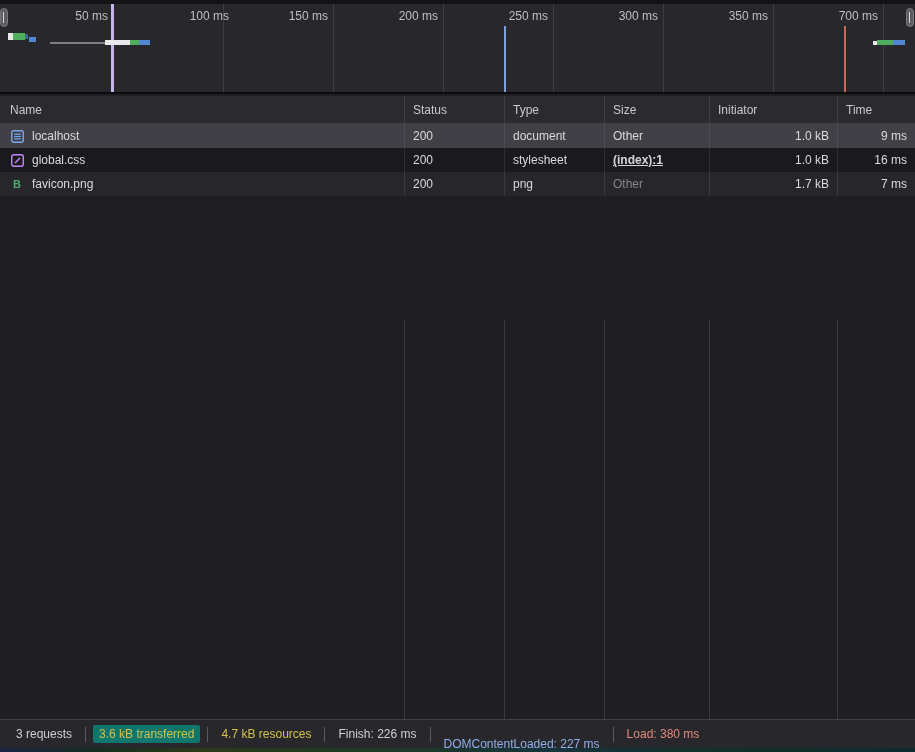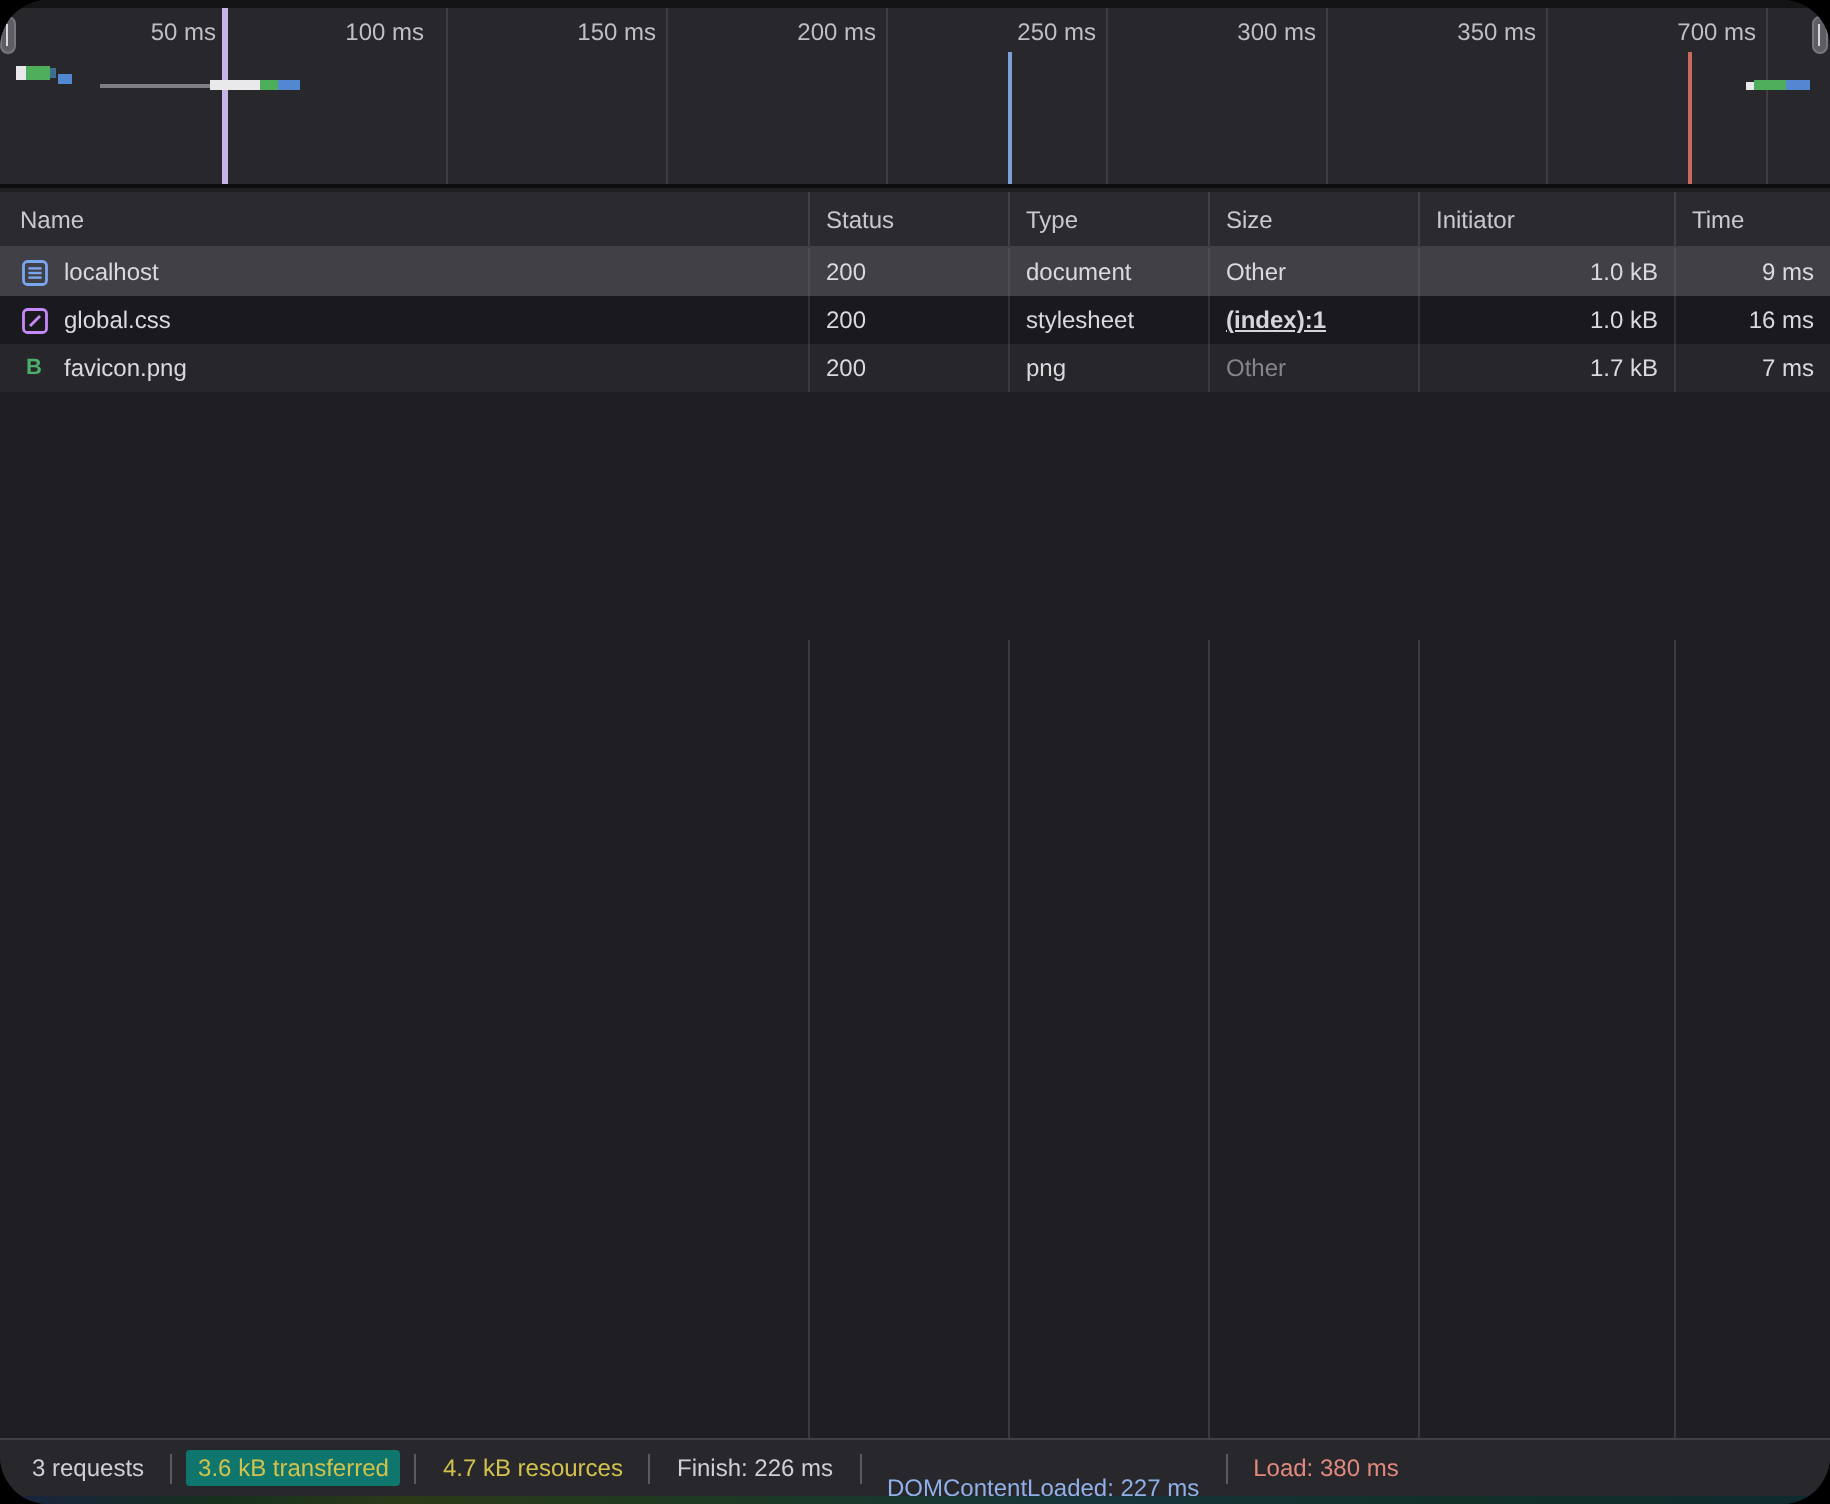--- a/index.html
+++ b/index.html
@@ -1,20 +1,20 @@
 <!DOCTYPE html>
 <html><head>
 <meta charset="utf-8">
 <style>
   * { margin:0; padding:0; box-sizing:border-box; }
   html,body { background:#000; }
   #app {
     position:relative; width:915px; height:752px; overflow:hidden;
     background:#1f1f23; font-family:"Liberation Sans", sans-serif;
-    font-size:12px; color:#dadade;border-radius:24px;
+    font-size:12px; color:#dadade;
   }
   
   .top-edge { position:absolute; left:0; top:0; width:915px; height:4px; background:#141417; }
   .overview {
     position:absolute; left:0; top:4px; width:915px; height:90px;
     background:#28282c; border-bottom:2px solid #0d0d0f;
   }
   .ruler-label {
     position:absolute; top:5px; width:105px; text-align:right;
     color:#bfbfc4; font-size:12px; pointer-events:none;
@@ -102,21 +102,21 @@
     <div class="gridline" style="left:553px"></div>
     <div class="gridline" style="left:663px"></div>
     <div class="gridline" style="left:773px"></div>
     <div class="gridline" style="left:883px"></div>
 
     <div class="marker hl"></div>
     <div class="marker dcl"></div>
     <div class="marker load"></div>
 
     <div class="ruler-label" style="left:3px">50 ms</div>
-    <div class="ruler-label" style="left:107px">100 ms</div>
+    <div class="ruler-label" style="left:124px">100 ms</div>
     <div class="ruler-label" style="left:223px">150 ms</div>
     <div class="ruler-label" style="left:333px">200 ms</div>
     <div class="ruler-label" style="left:443px">250 ms</div>
     <div class="ruler-label" style="left:553px">300 ms</div>
     <div class="ruler-label" style="left:663px">350 ms</div>
     <div class="ruler-label" style="left:773px">700 ms</div>
 
     <div>
       <div class="seg white" style="left:8px;  top:29px; width:5px;  height:7px"></div>
       <div class="seg green" style="left:13px; top:29px; width:12px; height:7px"></div>

